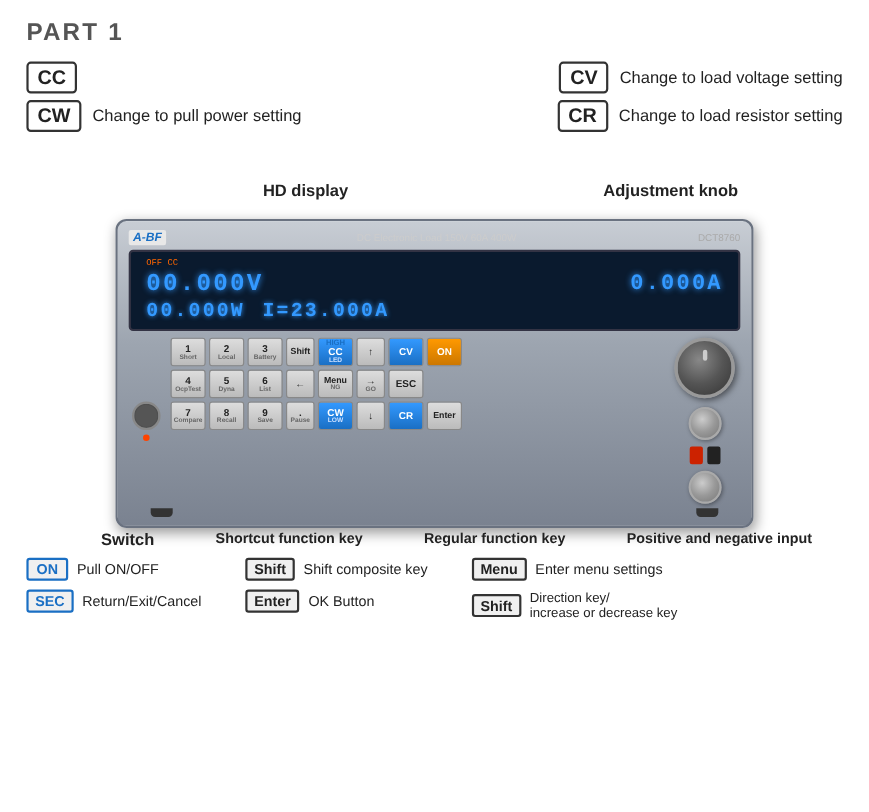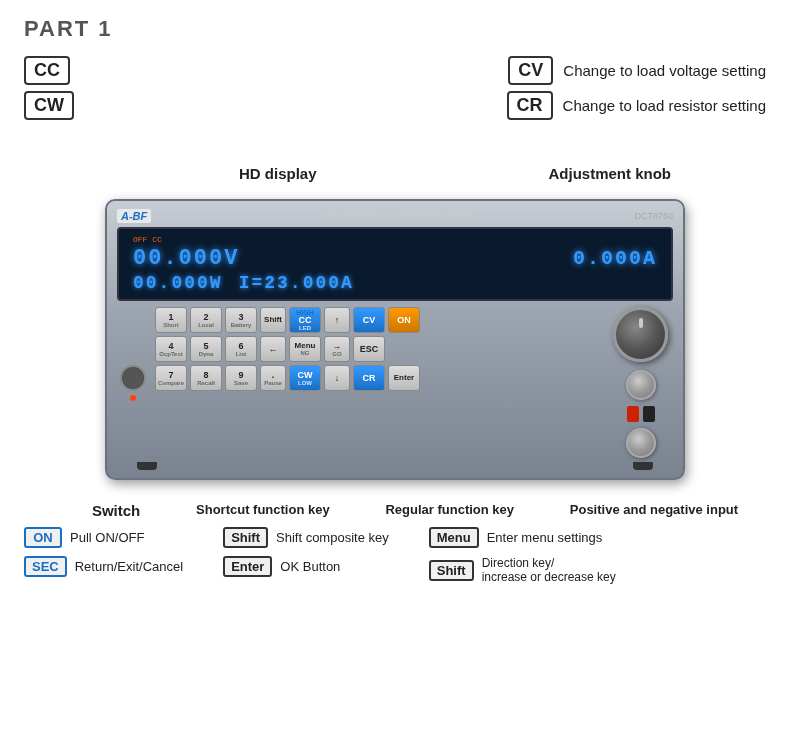--- a/index.html
+++ b/index.html
@@ -65,21 +65,21 @@
       font-size: 15px;
       color: #222;
     }
 
     
     .device-wrapper {
       position: relative;
       width: 100%;
       display: flex;
       justify-content: center;
-      margin-bottom: 22px;
+      margin-bottom: 2px;
     }
 
     .device {
       width: 580px;
       background: linear-gradient(180deg, #c8cdd4 0%, #9da5b0 40%, #7a8290 100%);
       border-radius: 10px;
       border: 2px solid #6a7280;
       padding: 8px 10px;
       position: relative;
       box-shadow: 2px 4px 12px rgba(0,0,0,0.4);
@@ -355,20 +355,21 @@
     </div>
     <div class="mode-item">
       <div class="mode-badge">CV</div>
       <div class="mode-desc">Change to load voltage setting</div>
     </div>
   </div>
 
   <div class="modes-row" style="margin-bottom:16px;">
     <div class="mode-item">
       <div class="mode-badge">CW</div>
+      <div class="mode-desc">Change to pull power setting</div>
     </div>
     <div class="mode-item">
       <div class="mode-badge">CR</div>
       <div class="mode-desc">Change to load resistor setting</div>
     </div>
   </div>
 
   <div style="position:relative; width:100%; height:30px; margin-bottom:4px;margin-top:45px;">
     <div style="position:absolute; left:215px; font-size:15px; font-weight:700; color:#222;">HD display</div>
     <div style="position:absolute; right:95px; font-size:15px; font-weight:700; color:#222;">Adjustment knob</div>

